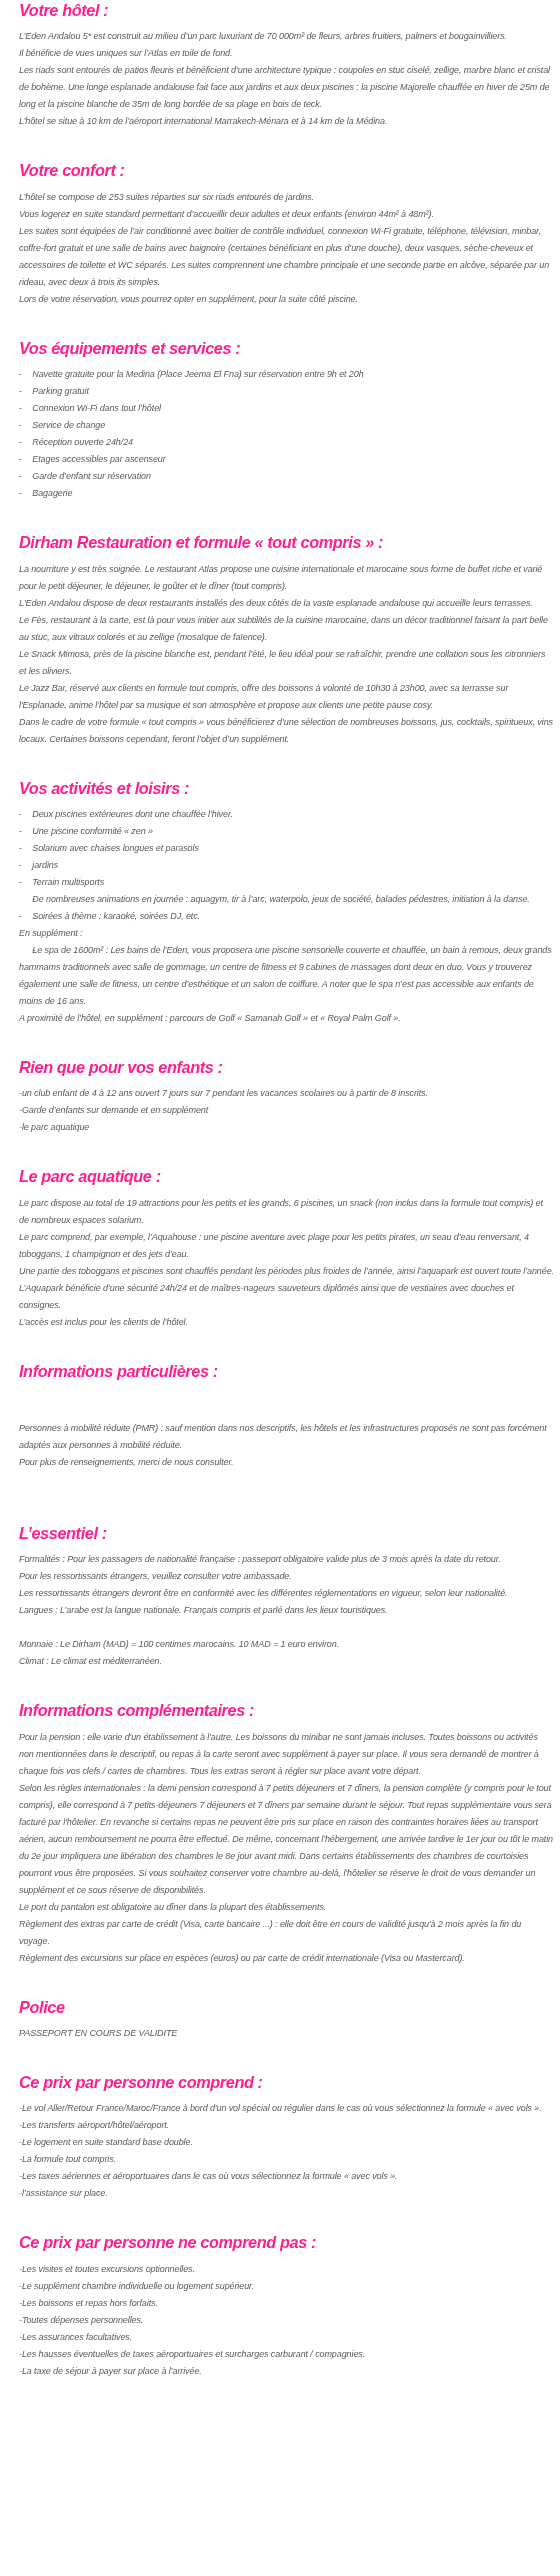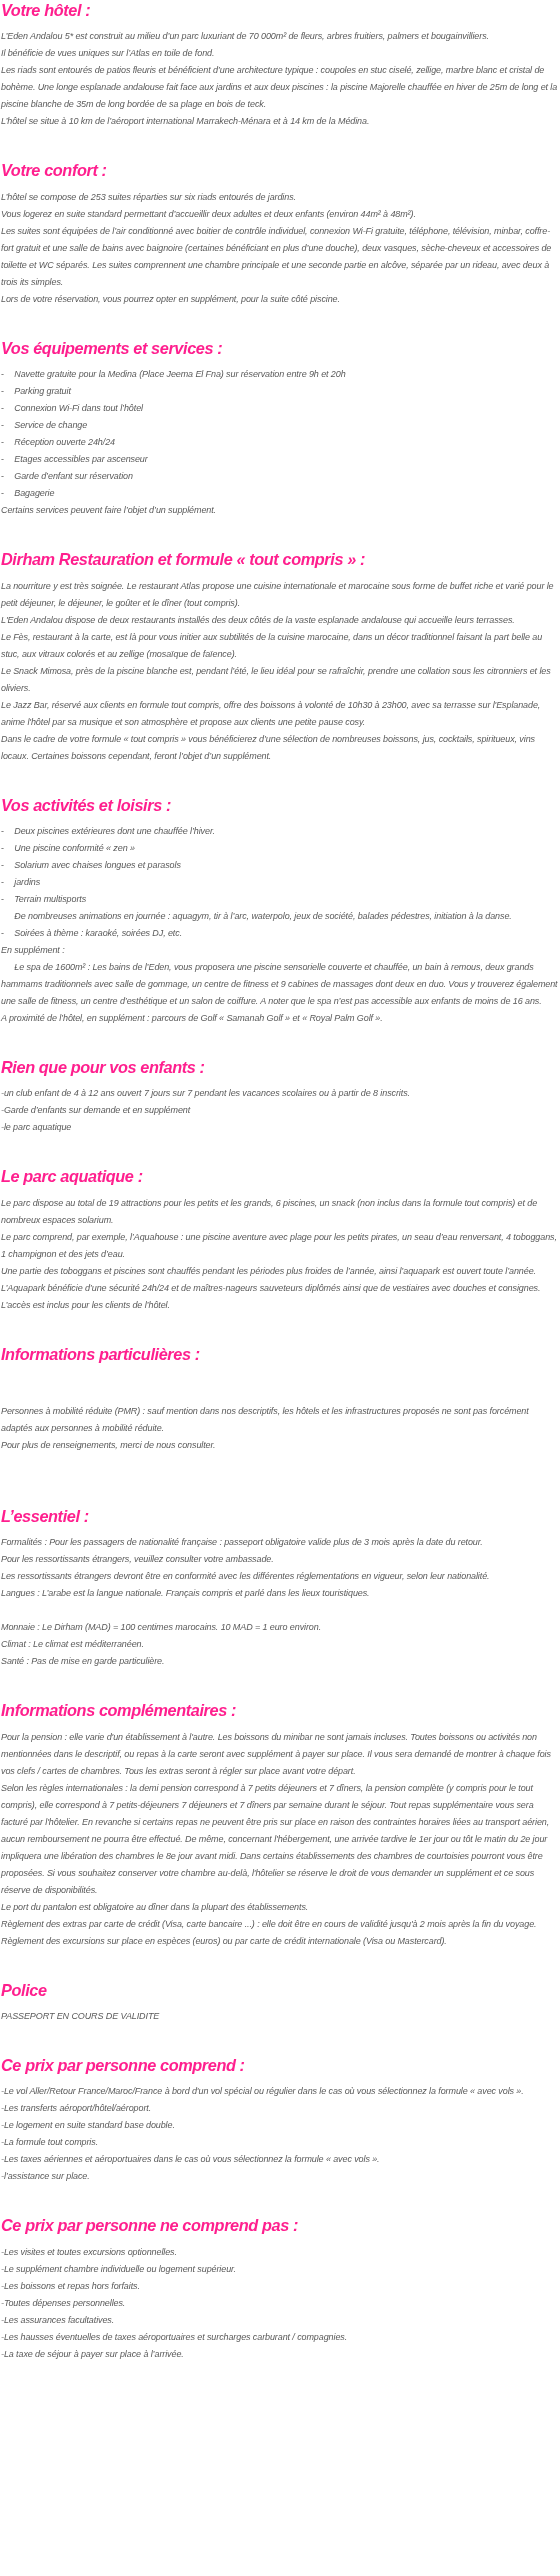--- a/index.html
+++ b/index.html
@@ -3,21 +3,21 @@
 <meta charset="utf-8">
 <style>
   html, body { margin: 0; padding: 0; background: #ffffff; }
   body {
     width: 561px;
     height: 2576px;
     overflow: hidden;
     font-family: "Liberation Sans", "DejaVu Sans", sans-serif;
     color: #5a5a5a;
   }
-  .page { padding: 0 1px; }
+  .page { padding: 0 7px; margin-left: 12px; }
   .section { margin: 0; }
   h2 {
     color: #ff1f8e;
     font-style: italic;
     font-weight: bold;
     font-size: 16.3px;
     letter-spacing: -0.4px;
     margin: 0;
     line-height: 21px;
   }
@@ -68,21 +68,20 @@
     <ul class="dash">
       <li>Navette gratuite pour la Medina (Place Jeema El Fna) sur réservation entre 9h et 20h</li>
       <li>Parking gratuit</li>
       <li>Connexion Wi-Fi dans tout l’hôtel</li>
       <li>Service de change</li>
       <li>Réception ouverte 24h/24</li>
       <li>Etages accessibles par ascenseur</li>
       <li>Garde d’enfant sur réservation</li>
       <li>Bagagerie</li>
     </ul>
-    <p>Certains services peuvent faire l’objet d’un supplément.</p>
   </div>
   <div class="gap-m"></div>
 
   <div class="section">
     <h2>Dirham Restauration et formule « tout compris » :</h2>
     <div class="gap-s"></div>
     <p>La nourriture y est très soignée. Le restaurant Atlas propose une cuisine internationale et marocaine sous forme de buffet riche et varié pour le petit déjeuner, le déjeuner, le goûter et le dîner (tout compris).</p>
     <p>L'Eden Andalou dispose de deux restaurants installés des deux côtés de la vaste esplanade andalouse qui accueille leurs terrasses.</p>
     <p>Le Fès, restaurant à la carte, est là pour vous initier aux subtilités de la cuisine marocaine, dans un décor traditionnel faisant la part belle au stuc, aux vitraux colorés et au zellige (mosaïque de faïence).</p>
     <p>Le Snack Mimosa, près de la piscine blanche est, pendant l’été, le lieu idéal pour se rafraîchir, prendre une collation sous les citronniers et les oliviers.</p>
@@ -142,21 +141,20 @@
   <div class="section">
     <h2>L’essentiel :</h2>
     <div class="gap-s"></div>
     <p>Formalités : Pour les passagers de nationalité française : passeport obligatoire valide plus de 3 mois après la date du retour.</p>
     <p>Pour les ressortissants étrangers, veuillez consulter votre ambassade.</p>
     <p>Les ressortissants étrangers devront être en conformité avec les différentes réglementations en vigueur, selon leur nationalité.</p>
     <p>Langues : L’arabe est la langue nationale. Français compris et parlé dans les lieux touristiques.</p>
     <div class="spacer-line"></div>
     <p>Monnaie : Le Dirham (MAD) = 100 centimes marocains. 10 MAD = 1 euro environ.</p>
     <p>Climat : Le climat est méditerranéen.</p>
-    <p>Santé : Pas de mise en garde particulière.</p>
   </div>
   <div class="gap-m"></div>
 
   <div class="section">
     <h2>Informations complémentaires :</h2>
     <div class="gap-s"></div>
     <p>Pour la pension : elle varie d'un établissement à l'autre. Les boissons du minibar ne sont jamais incluses. Toutes boissons ou activités non mentionnées dans le descriptif, ou repas à la carte seront avec supplément à payer sur place. Il vous sera demandé de montrer à chaque fois vos clefs / cartes de chambres. Tous les extras seront à régler sur place avant votre départ.</p>
     <p>Selon les règles internationales : la demi pension correspond à 7 petits déjeuners et 7 dîners, la pension complète (y compris pour le tout compris), elle correspond à 7 petits-déjeuners 7 déjeuners et 7 dîners par semaine durant le séjour. Tout repas supplémentaire vous sera facturé par l'hôtelier. En revanche si certains repas ne peuvent être pris sur place en raison des contraintes horaires liées au transport aérien, aucun remboursement ne pourra être effectué. De même, concernant l'hébergement, une arrivée tardive le 1er jour ou tôt le matin du 2e jour impliquera une libération des chambres le 8e jour avant midi. Dans certains établissements des chambres de courtoisies pourront vous être proposées. Si vous souhaitez conserver votre chambre au-delà, l'hôtelier se réserve le droit de vous demander un supplément et ce sous réserve de disponibilités.</p>
     <p>Le port du pantalon est obligatoire au dîner dans la plupart des établissements.</p>
     <p>Règlement des extras par carte de crédit (Visa, carte bancaire ...) : elle doit être en cours de validité jusqu'à 2 mois après la fin du voyage.</p>

